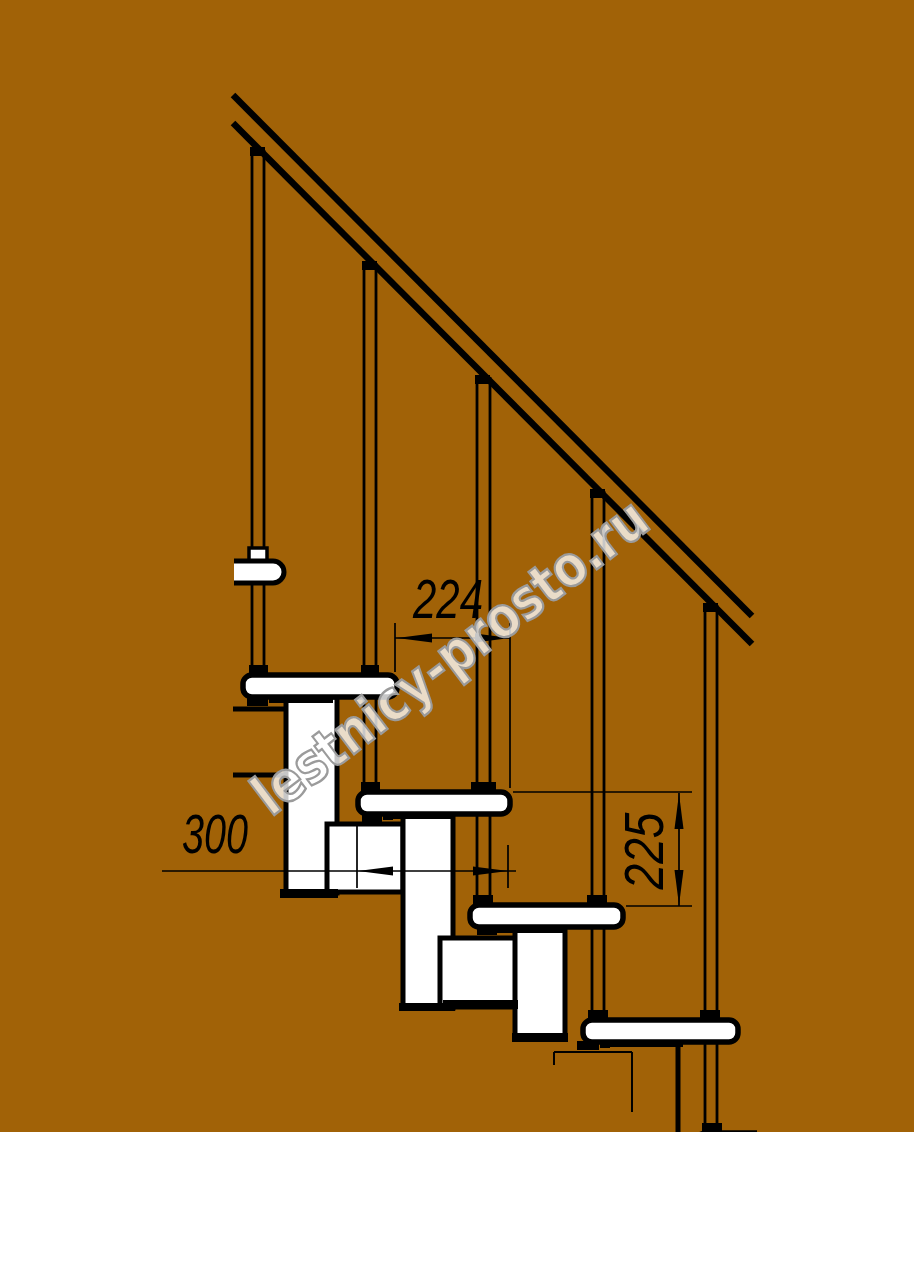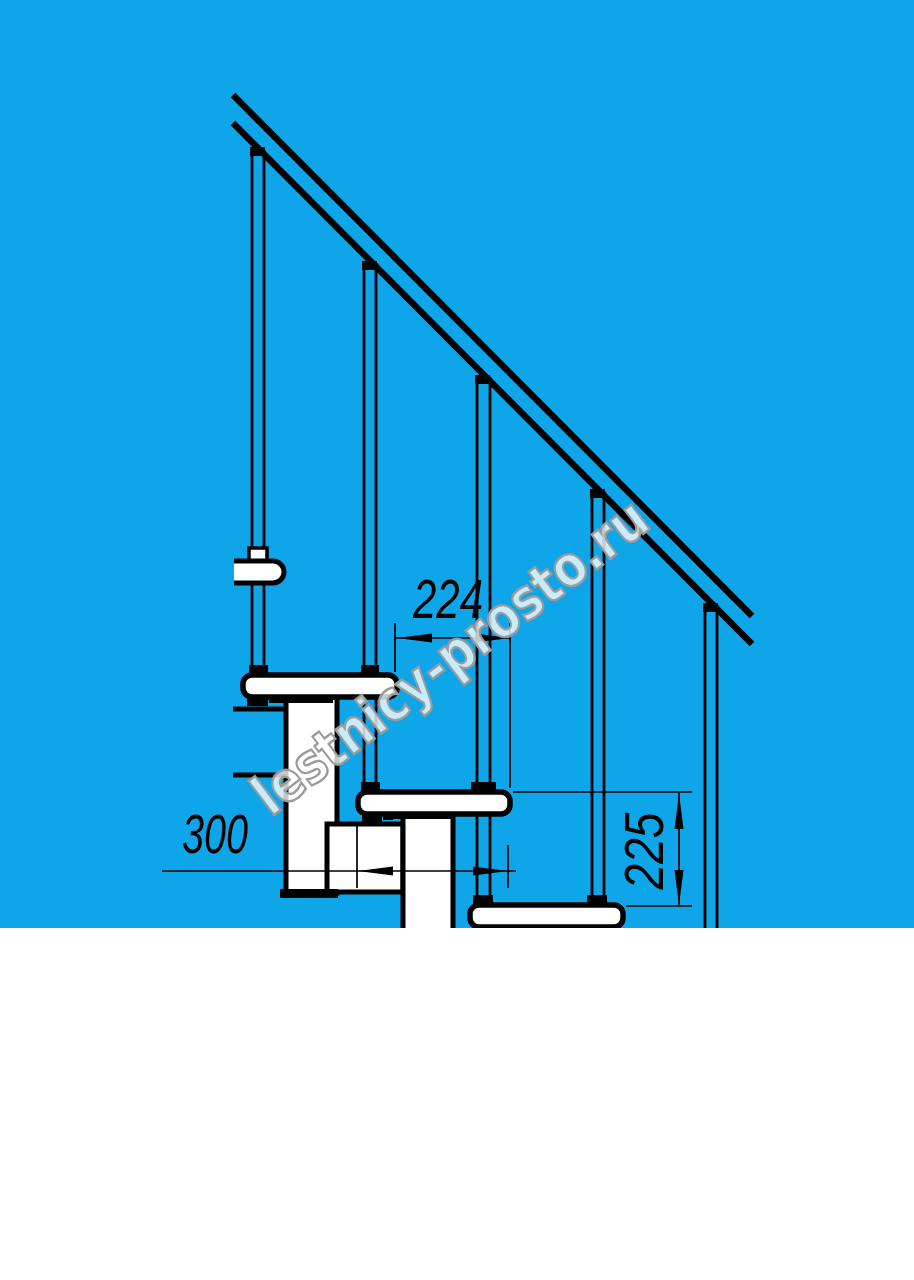--- a/index.html
+++ b/index.html
@@ -1,16 +1,16 @@
 <!DOCTYPE html>
 <html><head>
 <meta charset="utf-8">
 <style>
   html,body{margin:0;padding:0;background:#fff;}
-  .page{position:relative;width:914px;height:928px;background:#0ea5e9;overflow:hidden;
+  .page{position:relative;width:914px;height:1132px;background:#a16207;overflow:hidden;
         font-family:"Liberation Sans",sans-serif;}
   svg{display:block;}
   .dim-text{font-family:"Liberation Sans",sans-serif;font-style:italic;font-size:55px;fill:#000;}
   .wm-text{font-family:"DejaVu Sans",sans-serif;font-weight:bold;font-size:56px;
            fill:#ffffff;fill-opacity:0.78;}
 </style>
 </head>
 <body>
 
 <div class="page">

